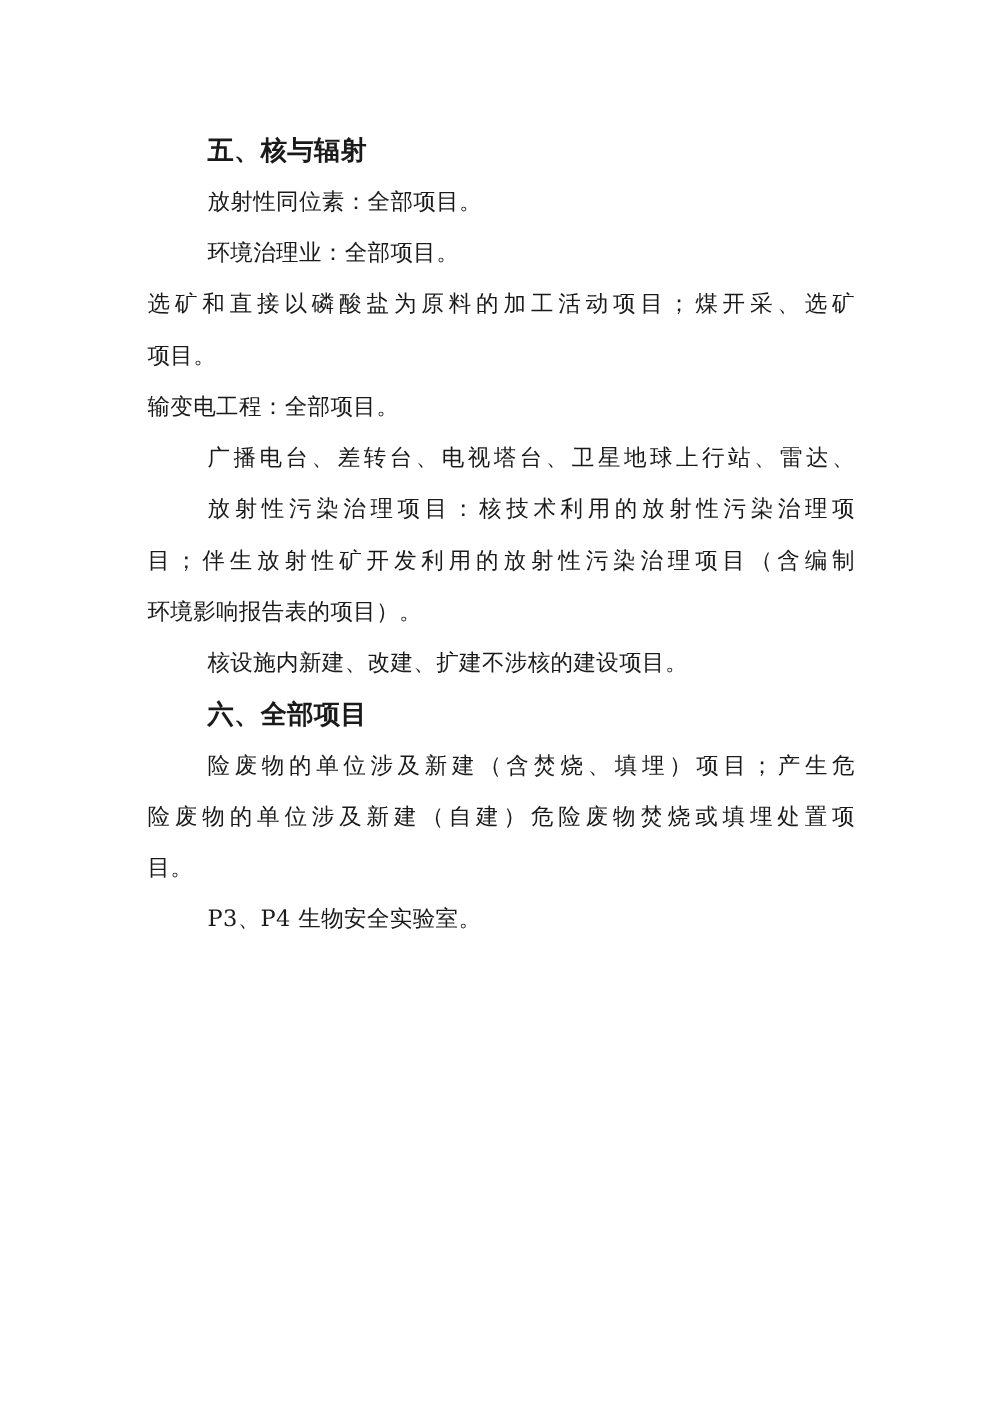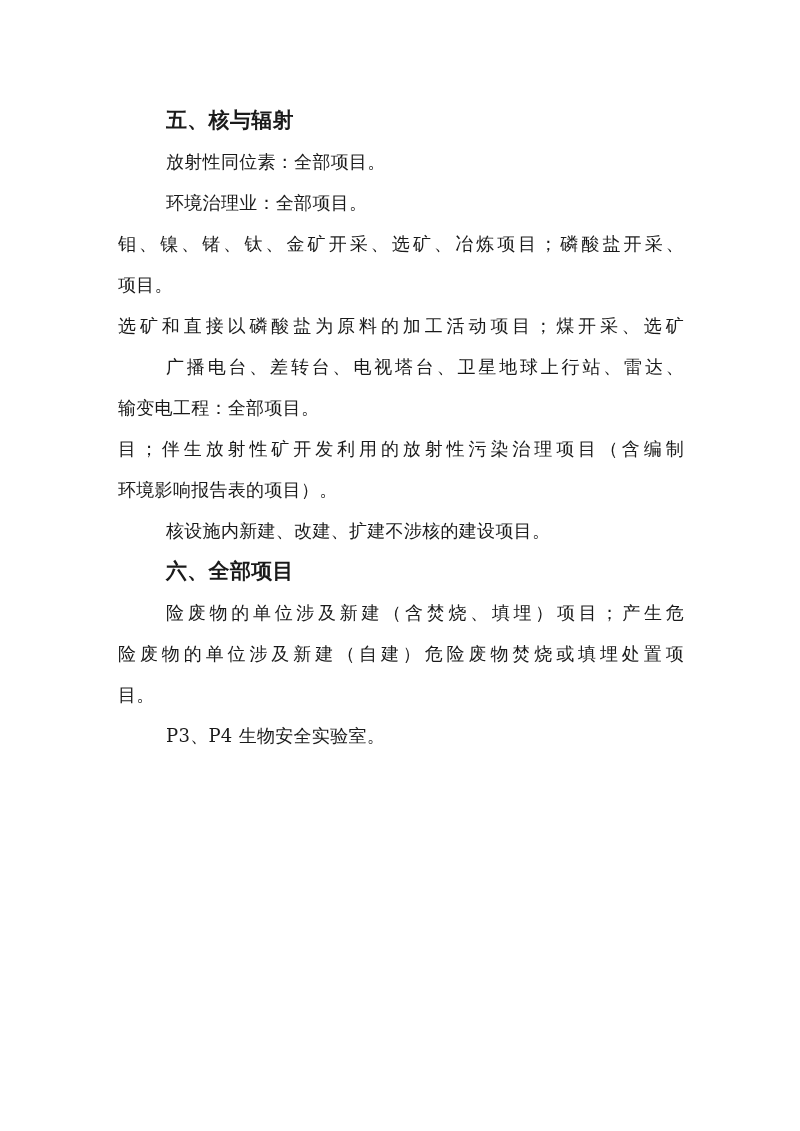--- a/index.html
+++ b/index.html
@@ -13,25 +13,25 @@
                font-size: 21px; }
     .indent { padding-left: 48px; }
   </style>
 </head>
 <body>
 
 <div class="page">
   <div class="line heading indent">五、核与辐射</div>
   <div class="line indent">放射性同位素：全部项目。</div>
   <div class="line indent">环境治理业：全部项目。</div>
-  <div class="line just">钼、镍、锗、钛、金矿开采、选矿、冶炼项目；磷酸盐开采、</div>
+  <div class="line just">选矿和直接以磷酸盐为原料的加工活动项目；煤开采、选矿</div>
   <div class="line">项目。</div>
-  <div class="line just">选矿和直接以磷酸盐为原料的加工活动项目；煤开采、选矿</div>
+  <div class="line">输变电工程：全部项目。</div>
   <div class="line indent just">广播电台、差转台、电视塔台、卫星地球上行站、雷达、</div>
-  <div class="line">输变电工程：全部项目。</div>
+  <div class="line indent just">放射性污染治理项目：核技术利用的放射性污染治理项</div>
   <div class="line just">目；伴生放射性矿开发利用的放射性污染治理项目（含编制</div>
   <div class="line">环境影响报告表的项目）。</div>
   <div class="line indent">核设施内新建、改建、扩建不涉核的建设项目。</div>
 
   <div class="line heading indent">六、全部项目</div>
   <div class="line indent just">险废物的单位涉及新建（含焚烧、填埋）项目；产生危</div>
   <div class="line just">险废物的单位涉及新建（自建）危险废物焚烧或填埋处置项</div>
   <div class="line">目。</div>
 
   <div class="line indent">P3、P4 生物安全实验室。</div>

